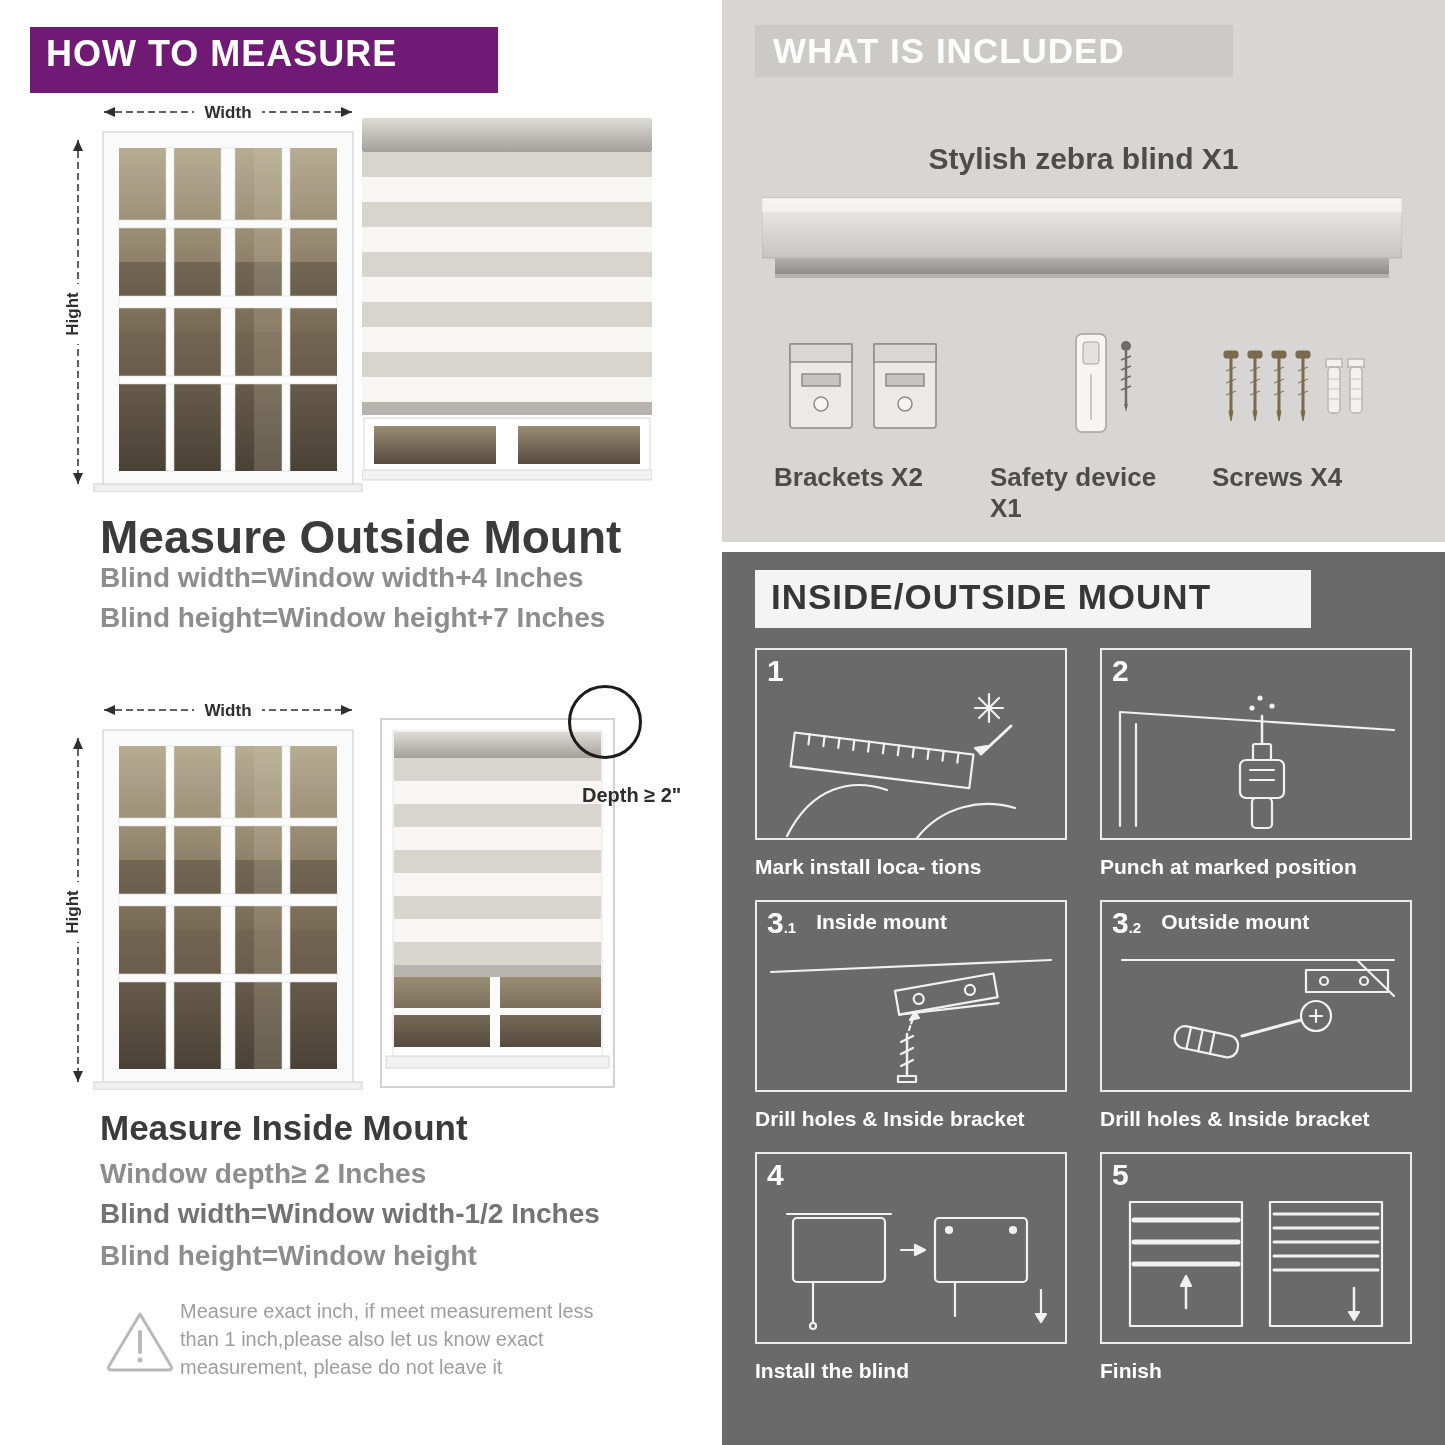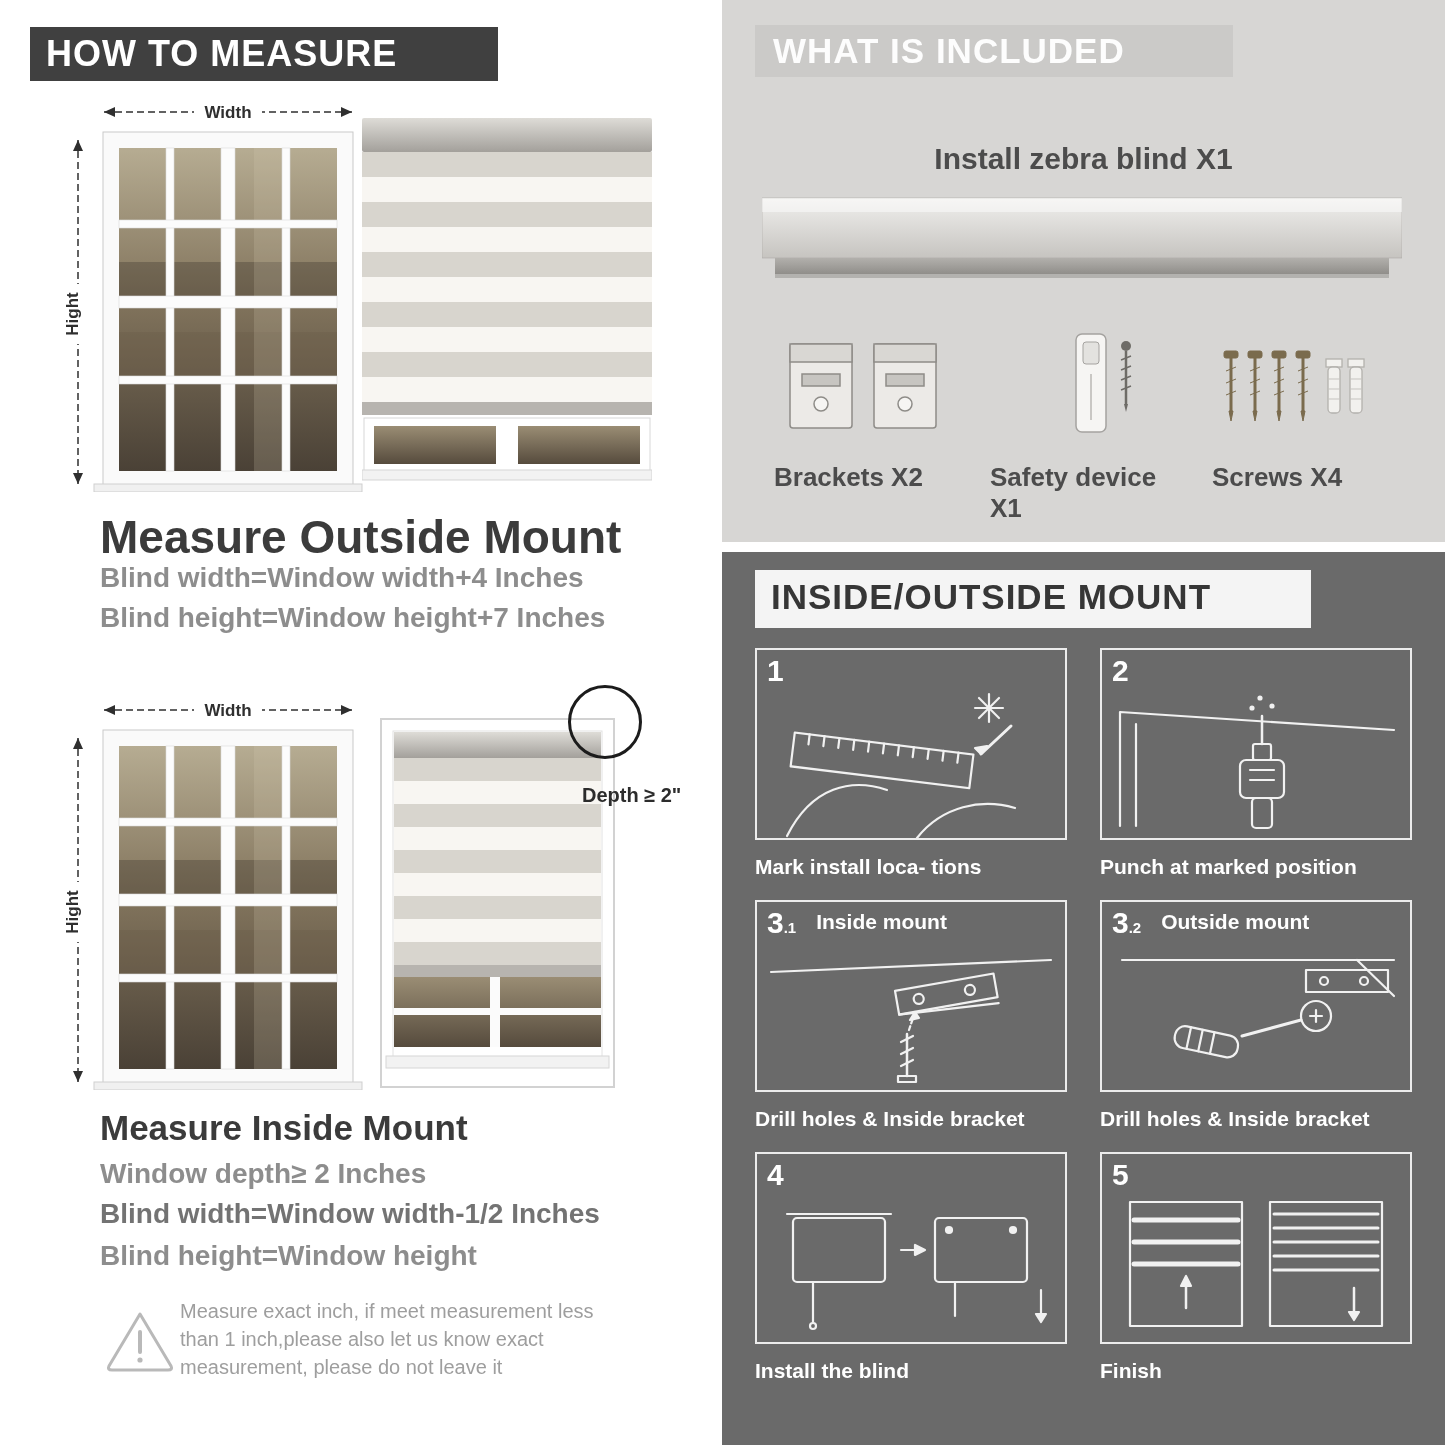--- a/index.html
+++ b/index.html
@@ -1,21 +1,21 @@
 <!DOCTYPE html>
 <html><head>
 <meta charset="utf-8">
 <style>
   *{margin:0;padding:0;box-sizing:border-box}
   body{font-family:"Liberation Sans",sans-serif;background:#ffffff}
   .page{position:relative;width:1445px;height:1445px;background:#ffffff;overflow:hidden}
   .abs{position:absolute}
 
   
-  .hm-header{left:30px;top:27px;width:468px;height:54px;background:#404040;color:#ffffff;
+  .hm-header{left:30px;top:27px;width:468px;height:66px;background:#701a75;color:#ffffff;
     font-size:36px;font-weight:bold;line-height:54px;padding-left:16px;letter-spacing:1px}
   .win1{left:58px;top:92px}
   .blind1{left:362px;top:118px}
   .t-outside{left:100px;top:510px;font-size:46px;font-weight:bold;color:#3b3b3b}
   .l-out1{left:100px;top:562px;font-size:28px;font-weight:bold;color:#8d8d8d}
   .l-out2{left:100px;top:602px;font-size:28px;font-weight:bold;color:#8d8d8d}
   .win2{left:58px;top:690px}
   .blind2{left:380px;top:718px}
   .depth-circle{left:568px;top:685px;width:74px;height:74px;border:3px solid #1c1c1c;border-radius:50%}
   .depth-label{left:582px;top:784px;font-size:20px;font-weight:bold;color:#2c2c2c}
@@ -216,21 +216,21 @@
     <circle cx="37" cy="52" r="2.6" fill="#b9b9b9"></circle>
   </svg>
   <div class="abs note">
     <div>Measure exact inch, if meet measurement less</div>
     <div>than 1 inch,please also let us know exact</div>
     <div>measurement, please do not leave it</div>
   </div>
 
   <div class="abs rt">
     <div class="abs wi-header">WHAT IS INCLUDED</div>
-    <div class="abs product">Install zebra blind X1</div>
+    <div class="abs product">Stylish zebra blind X1</div>
 
     <svg class="abs headrail" width="640" height="92" viewBox="0 0 640 92">
       <defs>
         <linearGradient id="railG" x1="0" y1="0" x2="0" y2="1">
           <stop offset="0" stop-color="#f0efed"></stop>
             <stop offset="1" stop-color="#c6c4c0"></stop>
         </linearGradient>
         <linearGradient id="lipG" x1="0" y1="0" x2="0" y2="1">
           <stop offset="0" stop-color="#b2b0ac"></stop>
             <stop offset="1" stop-color="#908e8a"></stop>

